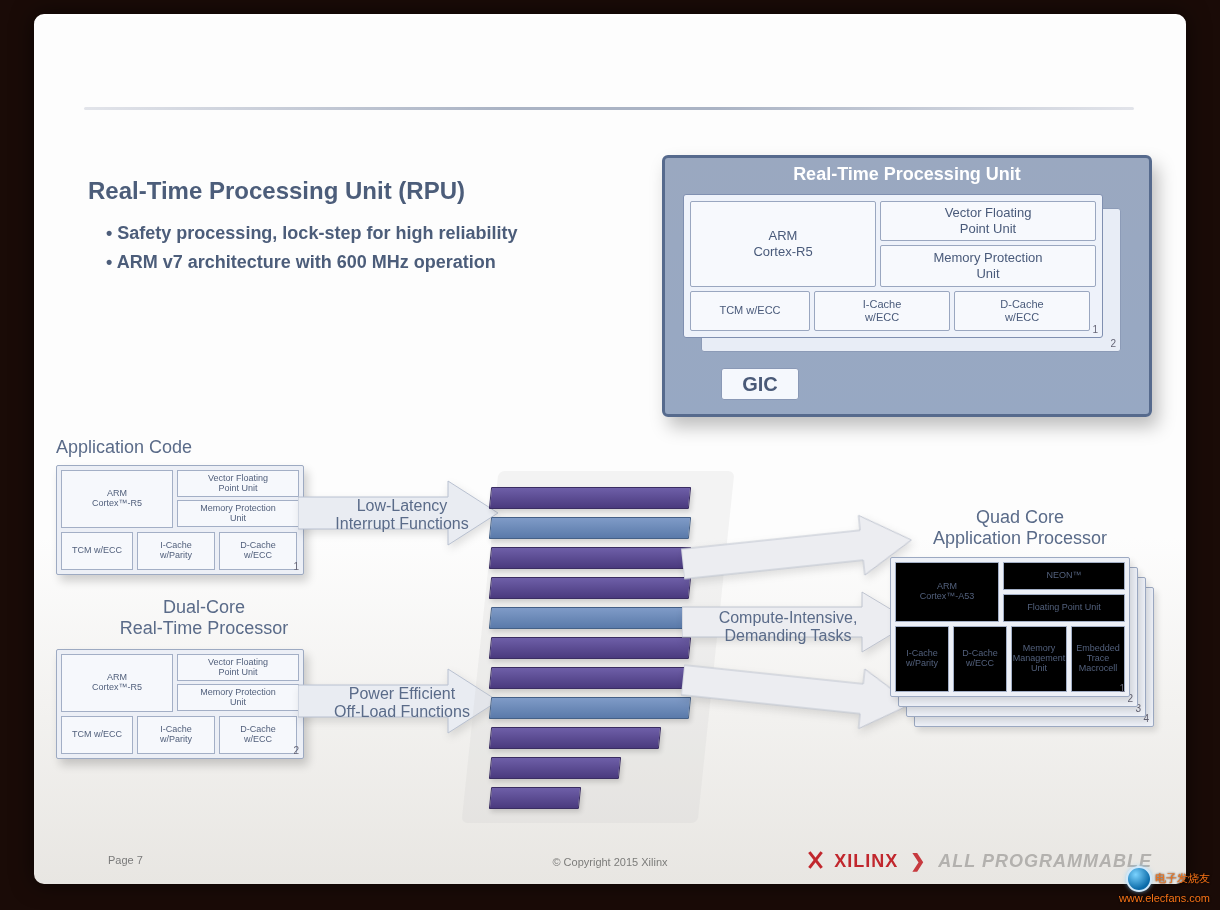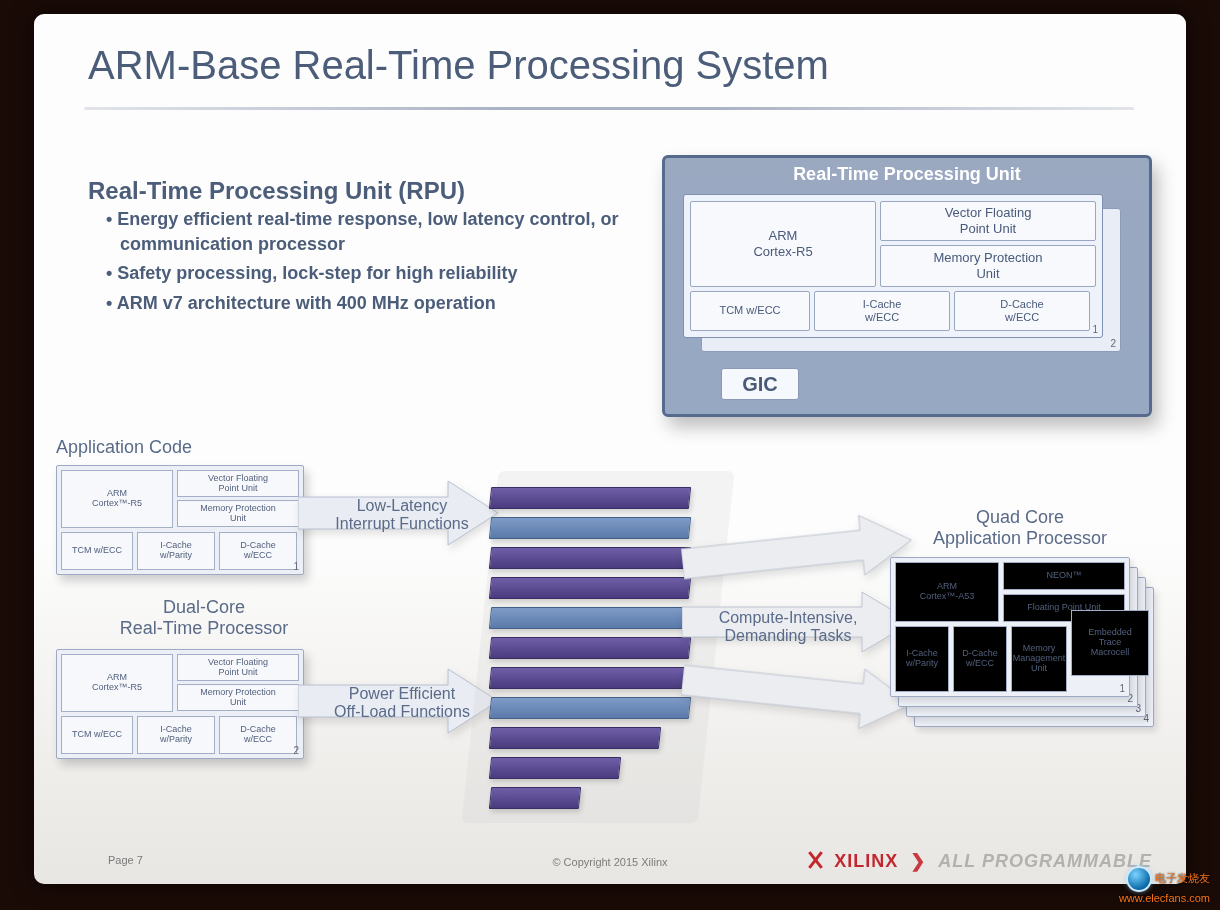--- a/index.html
+++ b/index.html
@@ -23,21 +23,21 @@
     position: absolute; left: 50px; top: 90px; width: 1050px; height: 3px;
     background: linear-gradient(to right, #e2e4ea, #aab3c4 40%, #aab3c4 60%, #e2e4ea);
     border-radius: 2px;
   }
 
   
   .rpu-text {
     position: absolute; left: 54px; top: 160px; width: 540px;
     color: #4c5d7a;
   }
-  .rpu-text h2 { font-size: 24px; font-weight: bold; margin-bottom: 2px; }
+  .rpu-text h2 { font-size: 24px; font-weight: bold; margin-bottom: 16px; }
   .rpu-text ul { list-style: none; padding-left: 18px; font-weight: bold; }
   .rpu-text li { font-size: 18px; line-height: 1.4; text-indent: -14px; padding-left: 14px; margin-bottom: 4px; }
   .rpu-text li::before { content: "• "; }
   .rpu-box-shadow {
     position: absolute; left: 44px; top: 150px; width: 560px; height: 210px;
     border-radius: 3px;
     box-shadow: 4px 8px 16px rgba(0,0,0,.18);
     background: rgba(255,255,255,0.4);
     z-index: -1;
   }
@@ -143,30 +143,28 @@
     background: radial-gradient(circle at 35% 30%, #7bd3ff, #0a6aa8 70%);
     border:2px solid #cfe8fb; vertical-align:middle;
     box-shadow:0 0 4px rgba(120,200,255,.6);
   }
 </style>
 </head>
 <body>
 
 <div class="slide">
 
-  <div class="title">ARM-Base Real-Time Processing System</div>
   <div class="title-rule"></div>
 
   <div class="rpu-box-shadow"></div>
   <div class="rpu-text">
     <h2>Real-Time Processing Unit (RPU)</h2>
     <ul>
-      <li>Energy efficient real-time response, low latency control, or communication processor</li>
       <li>Safety processing, lock-step for high reliability</li>
-      <li>ARM v7 architecture with 400 MHz operation</li>
+      <li>ARM v7 architecture with 600 MHz operation</li>
     </ul>
   </div>
 
   <div class="rpu-diagram">
     <div class="dtitle">Real-Time Processing Unit</div>
     <div class="rpu-core-stack">
       <div class="rpu-core-back">
         <span class="core-num">2</span>
       </div>
       <div class="rpu-core-front">
@@ -286,21 +284,21 @@
 Cortex™-A53</div>
       <div class="cc" style="left:112px; top:4px; width:122px; height:28px;">NEON™</div>
       <div class="cc" style="left:112px; top:36px; width:122px; height:28px;">Floating Point Unit</div>
       <div class="cc" style="left:4px; top:68px; width:54px; height:66px; white-space:pre-line;">I-Cache
 w/Parity</div>
       <div class="cc" style="left:62px; top:68px; width:54px; height:66px; white-space:pre-line;">D-Cache
 w/ECC</div>
       <div class="cc" style="left:120px; top:68px; width:56px; height:66px; white-space:pre-line;">Memory
 Management
 Unit</div>
-      <div class="cc" style="left:180px; top:52px; width:78px; height:66px; white-space:pre-line;">Embedded
+      <div class="cc" style="left:180px; top:68px; width:54px; height:66px; white-space:pre-line;">Embedded
 Trace
 Macrocell</div>
       <span class="core-num">1</span>
     </div>
   </div>
 
   <div class="page-num">Page 7</div>
   <div class="copyright">© Copyright 2015 Xilinx</div>
   <div class="footer-right">
     <span class="xlogo"></span>

